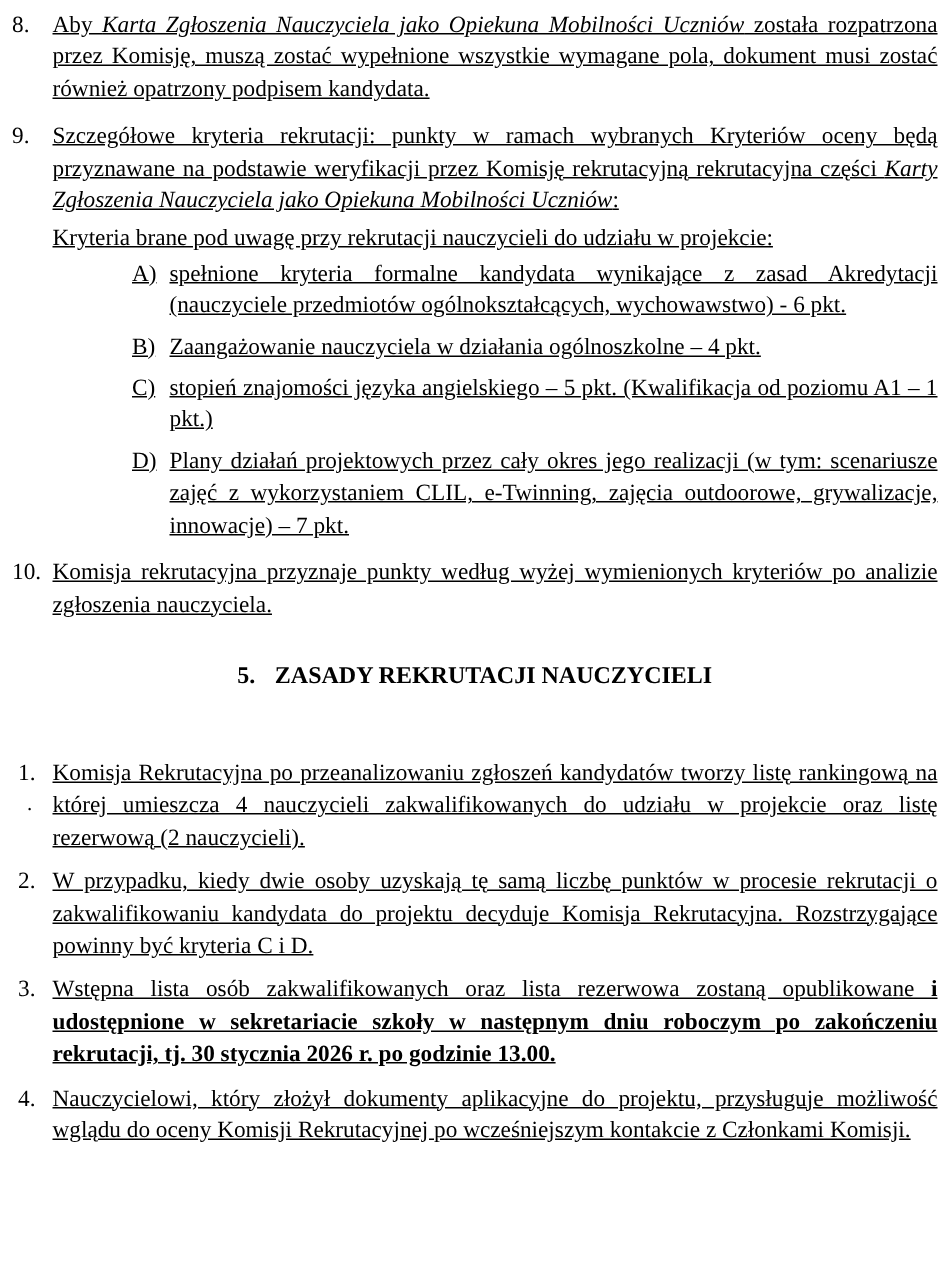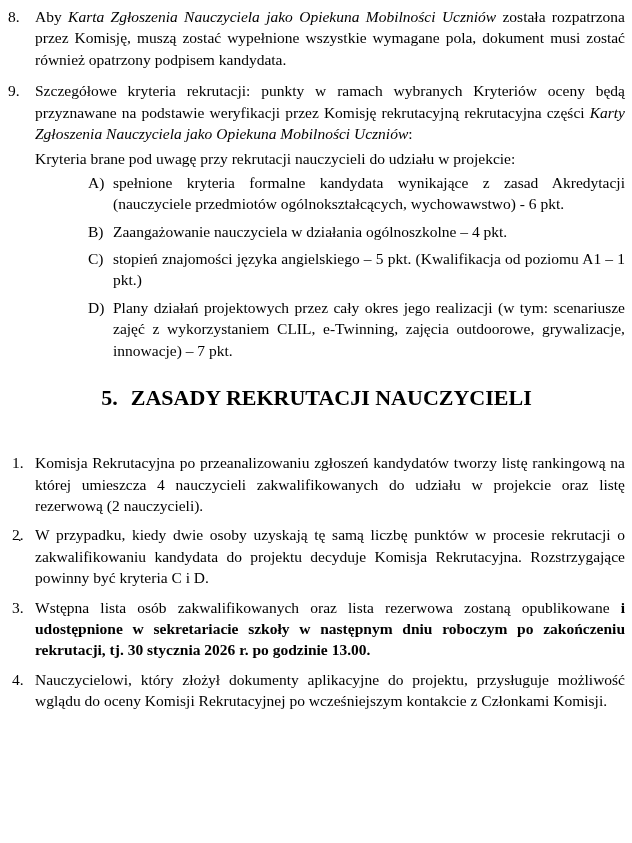--- a/index.html
+++ b/index.html
@@ -27,41 +27,42 @@
   }
   #list2 .item { margin-bottom: 8px; }
   .num {
     flex: 0 0 27px;
     box-sizing: border-box;
   }
   #list2 .num { padding-left: 4px; }
   .body {
     flex: 1;
     text-align: justify;
+    text-decoration: underline;
   }
   .ptext { text-align: justify; }
   .intro {
     margin-top: 4px;
     margin-bottom: 2px;
     text-align: left;
   }
   .crit {
     display: flex;
     margin-left: 53px;
     margin-bottom: 6px;
   }
   .crit:last-child { margin-bottom: 0; }
   .letter { flex: 0 0 25px; }
   .cbody { flex: 1; text-align: justify; }
   .italic { font-style: italic; }
   .bold { font-weight: bold; }
   .heading {
     text-align: center;
     font-weight: bold;
-    font-size: 22px;
+    font-size: 16px;
     margin: 26px 0 44px 0;
     line-height: 21px;
   }
   .heading .hnum { margin-right: 13px; }
   .stray {
     position: absolute;
     left: 18px;
     top: 530px;
     font-size: 14px;
     line-height: 14px;
@@ -95,20 +96,26 @@
           <div class="crit">
             <span class="letter">C)</span>
             <div class="cbody">stopień znajomości języka angielskiego – 5 pkt. (Kwalifikacja od poziomu A1 – 1 pkt.)</div>
           </div>
           <div class="crit">
             <span class="letter">D)</span>
             <div class="cbody">Plany działań projektowych przez cały okres jego realizacji (w tym: scenariusze zajęć z wykorzystaniem CLIL, e-Twinning, zajęcia outdoorowe, grywalizacje, innowacje) – 7 pkt.</div>
           </div>
         </div>
       </div>
+      <div class="item">
+        <span class="num">10.</span>
+        <div class="body">
+          <div class="ptext"><span>Komisja rekrutacyjna przyznaje punkty według wyżej wymienionych kryteriów po analizie zgłoszenia nauczyciela.</span></div>
+        </div>
+      </div>
     </div>
 
   <div class="heading">
     <span class="hnum">5.</span><span>ZASADY REKRUTACJI NAUCZYCIELI</span>
   </div>
 
   <span class="stray">.</span>
 
   <div class="list" id="list2">
       <div class="item">

